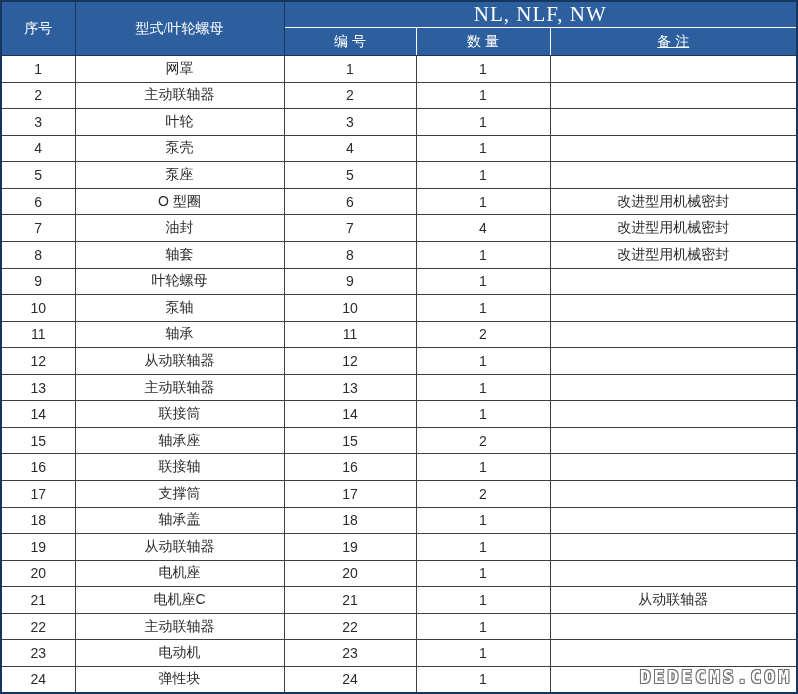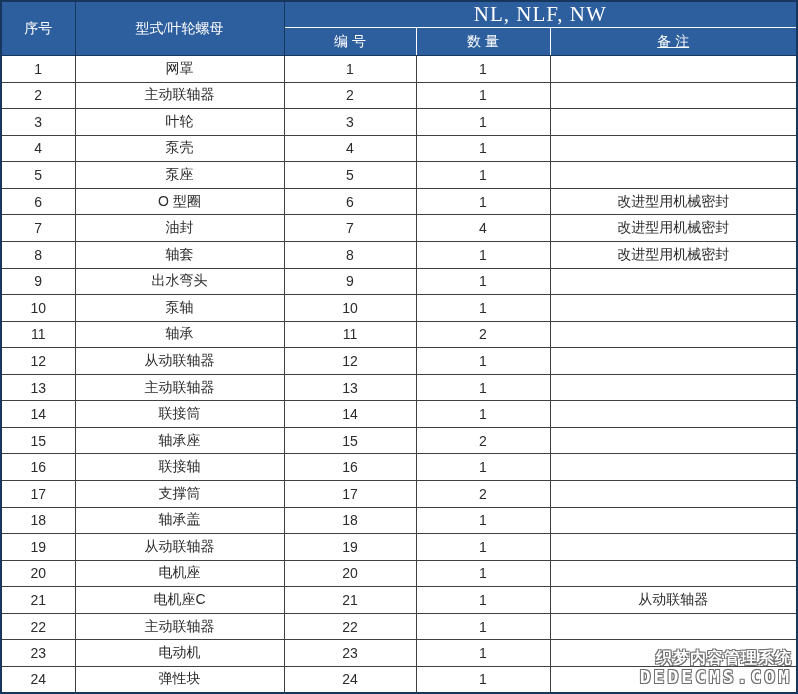--- a/index.html
+++ b/index.html
@@ -169,21 +169,21 @@
         </tr>
         <tr>
           <td>8</td>
           <td>轴套</td>
           <td>8</td>
           <td>1</td>
           <td>改进型用机械密封</td>
         </tr>
         <tr>
           <td>9</td>
-          <td>出水弯头</td>
+          <td>叶轮螺母</td>
           <td>9</td>
           <td>1</td>
           <td></td>
         </tr>
         <tr>
           <td>10</td>
           <td>泵轴</td>
           <td>10</td>
           <td>1</td>
           <td></td>
@@ -283,16 +283,15 @@
           <td>24</td>
           <td>弹性块</td>
           <td>24</td>
           <td>1</td>
           <td></td>
         </tr>
       </tbody>
   </table>
 
   <div class="watermark">
-    <div class="wm-line1">织梦内容管理系统</div>
     <div class="wm-line2">DEDECMS.COM</div>
   </div>
 </div>
 
 </body></html>

